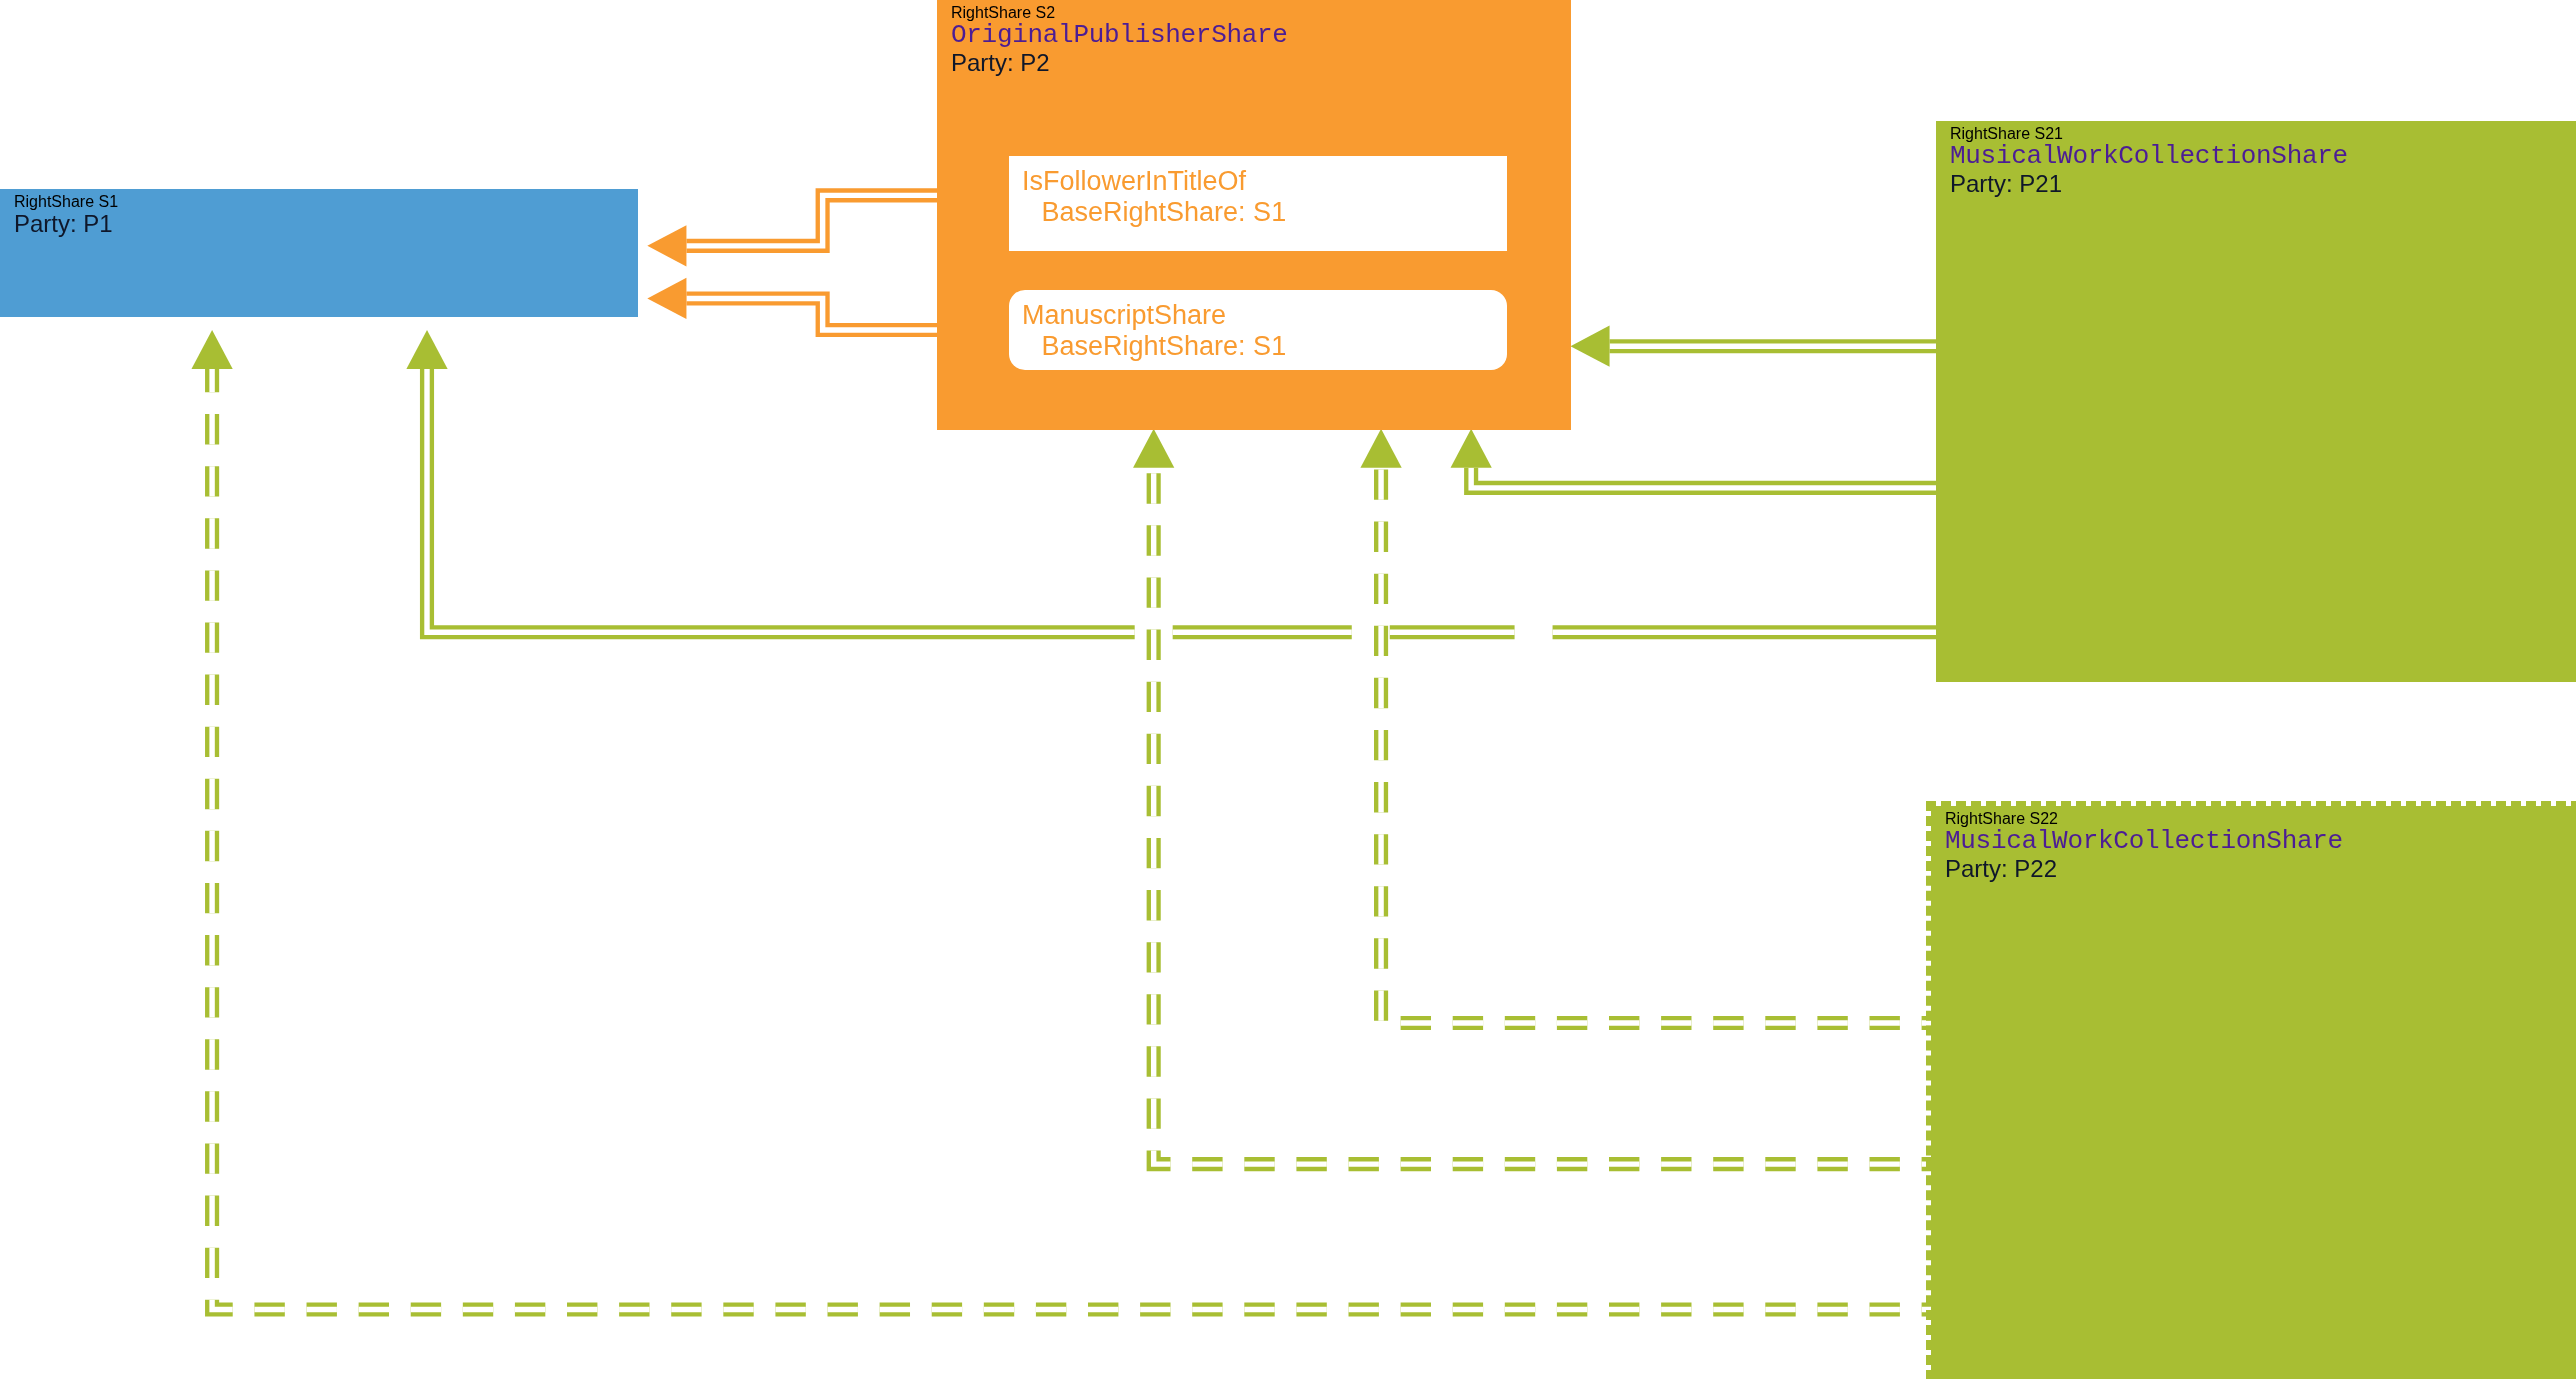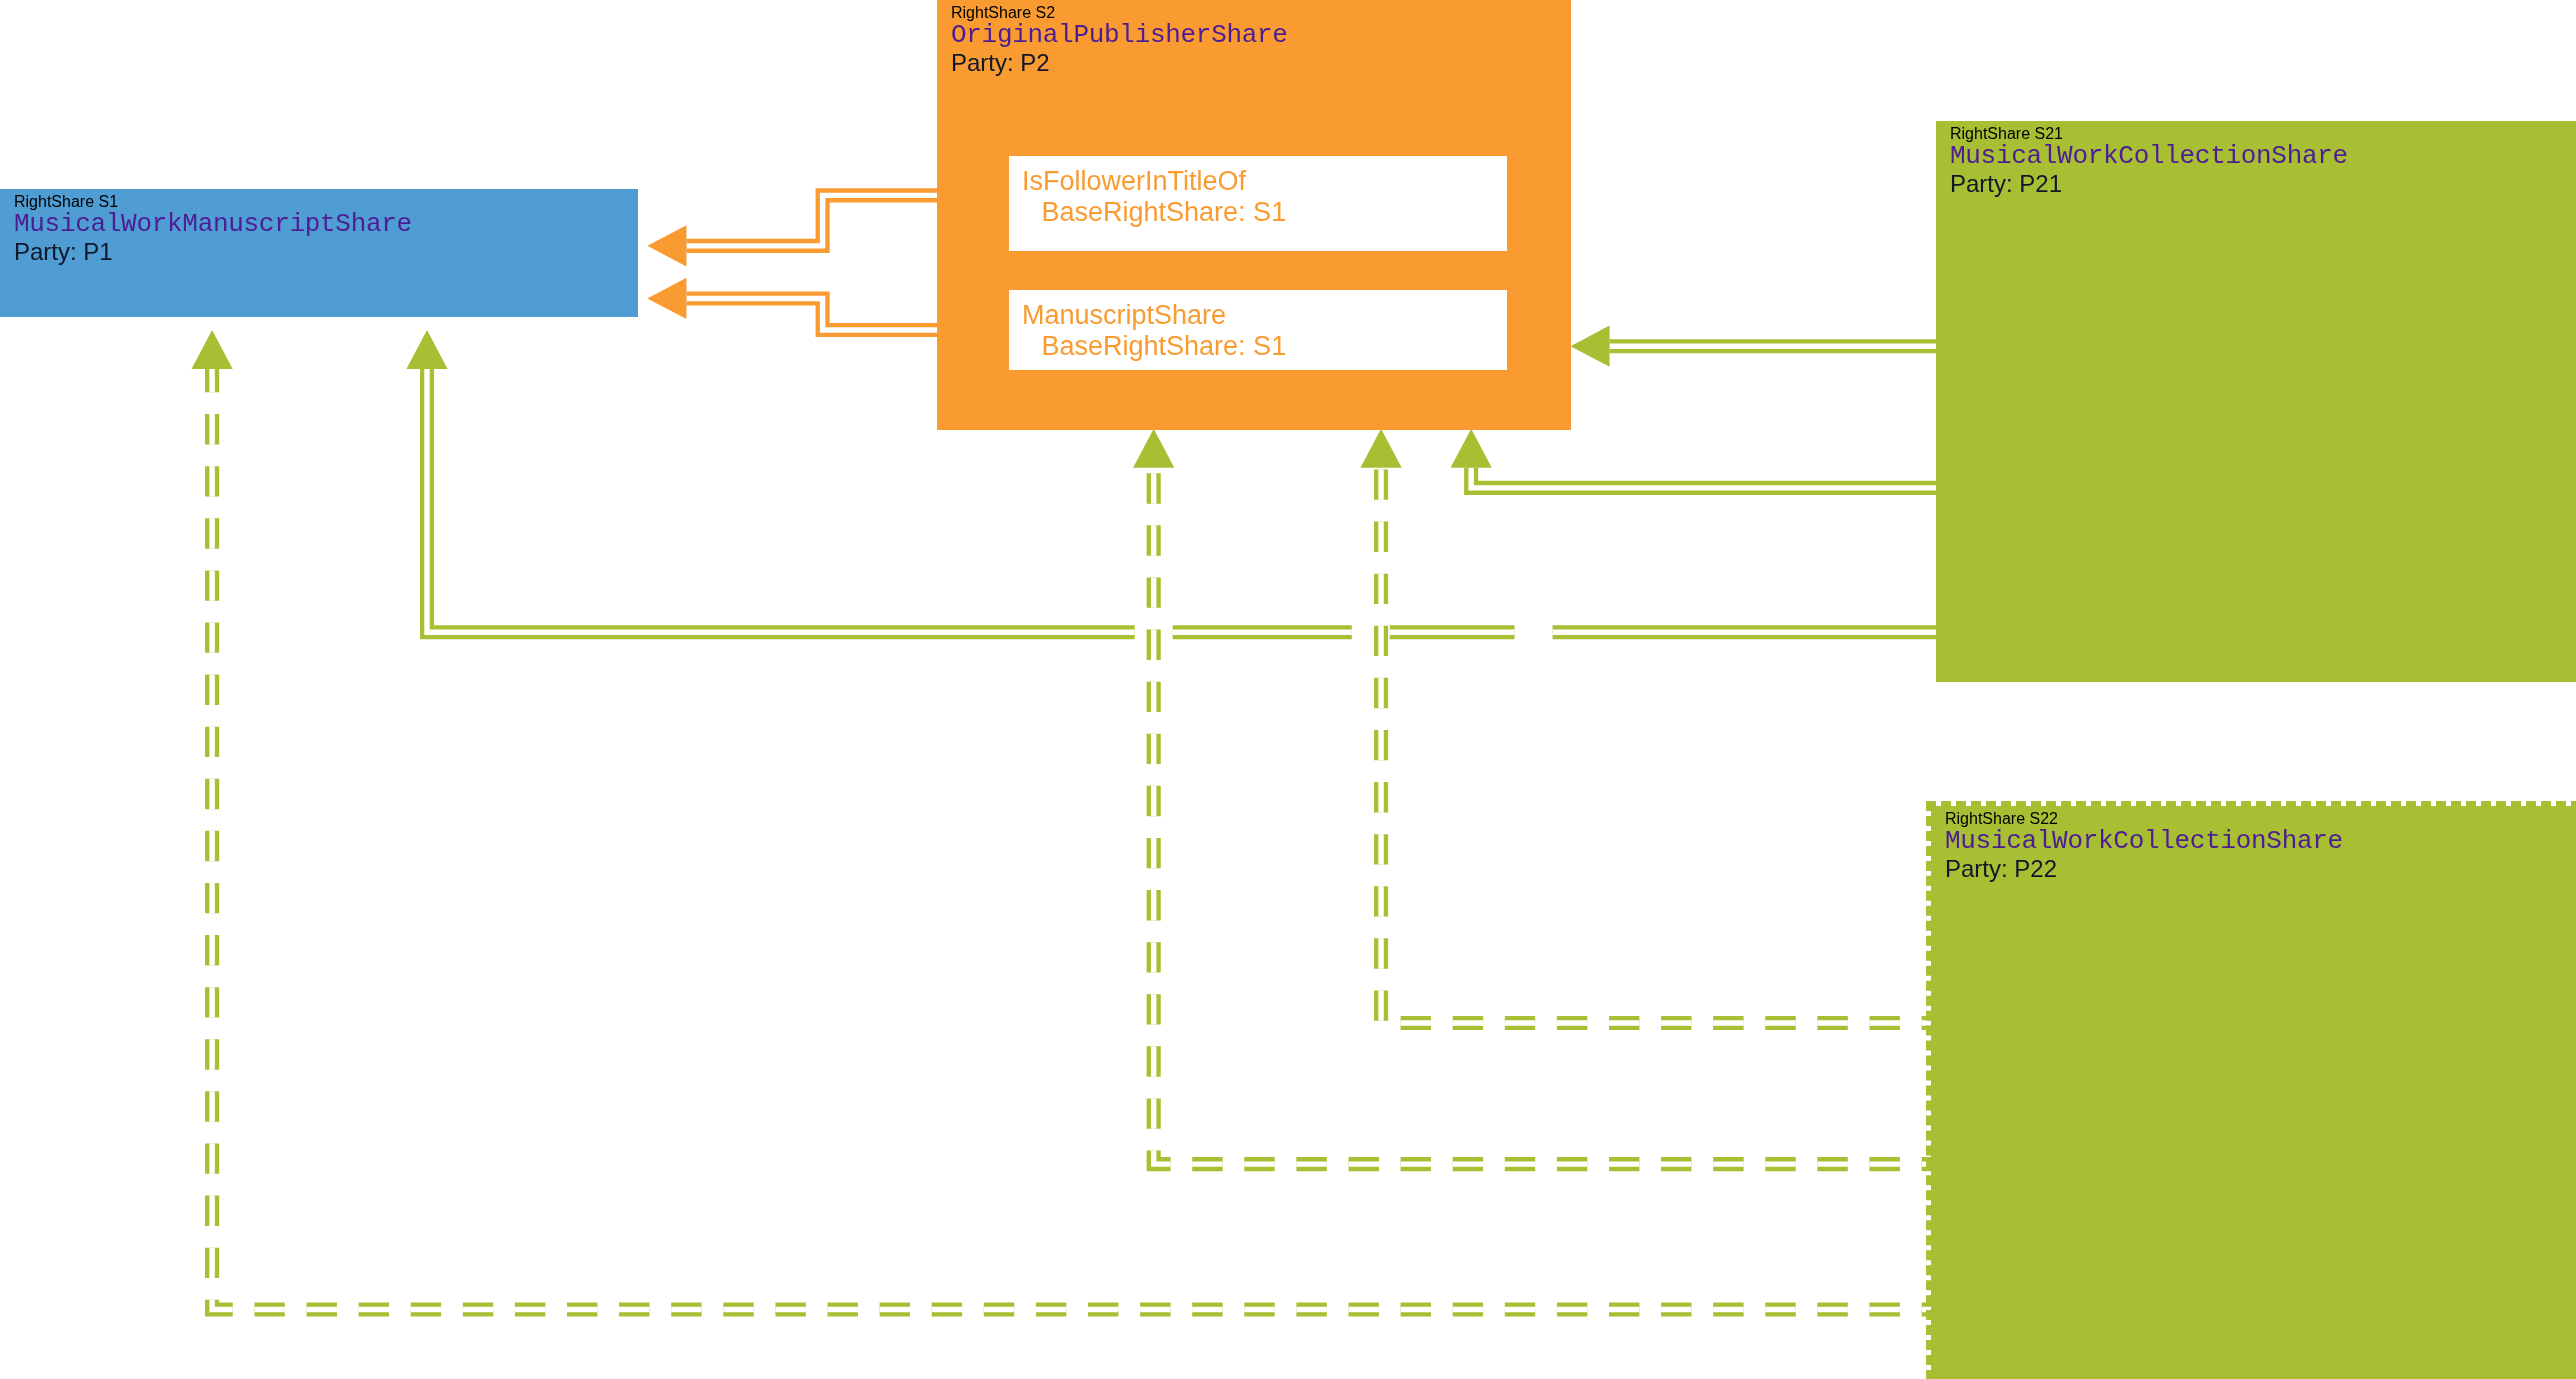--- a/index.html
+++ b/index.html
@@ -54,21 +54,21 @@
     font-size:27px;
     line-height:1.16;
     white-space:nowrap;
     padding-left:19.5px;
   }
   
   #node-s1{left:0px;top:189px;width:638px;height:128px;background:#4f9dd3;}
   
   #node-s2{left:937px;top:0px;width:634px;height:430px;background:#f99b30;}
   #s2-slot-1{left:1009px;top:156px;width:498px;height:95px;}
-  #s2-slot-2{left:1009px;top:290px;width:498px;height:80px;}
+  #s2-slot-2{left:1009px;top:290px;width:498px;height:80px;border-radius:16px;}
   #s2-slot-1 .sl1,#s2-slot-1 .sl2,#s2-slot-2 .sl1,#s2-slot-2 .sl2{color:#f99b30;}
   
   #node-s21{left:1936px;top:121px;width:640px;height:561px;background:#a8be33;}
   
   #node-s22{left:1931px;top:806px;width:645px;height:574px;background:#a8be33;}
   #node-s22::before{
     content:"";
     position:absolute;
     left:-5.4px;top:-5.4px;right:-5.4px;bottom:0px;
     border:5.4px dashed #a8be33;
@@ -142,21 +142,20 @@
     <g>
       <path d="M3692,2413 L390,2413 L390,680" fill="none" stroke="#a8be33" stroke-width="26" stroke-dasharray="56 40"></path>
       <path d="M3692,2413 L390,2413 L390,680" fill="none" stroke="#ffffff" stroke-width="10" stroke-dasharray="56 40"></path>
       <polygon points="352,680 428,680 390,608" fill="#a8be33"></polygon>
     </g>
   </svg>
 
   <div class="node" id="node-s1">
     <div class="node-head">
       <div class="title">RightShare S1</div>
-      <div class="type">MusicalWorkManuscriptShare</div>
       <div class="party">Party: P1</div>
     </div>
   </div>
 
   <div class="node" id="node-s2">
     <div class="node-head">
       <div class="title">RightShare S2</div>
       <div class="type">OriginalPublisherShare</div>
       <div class="party">Party: P2</div>
     </div>

